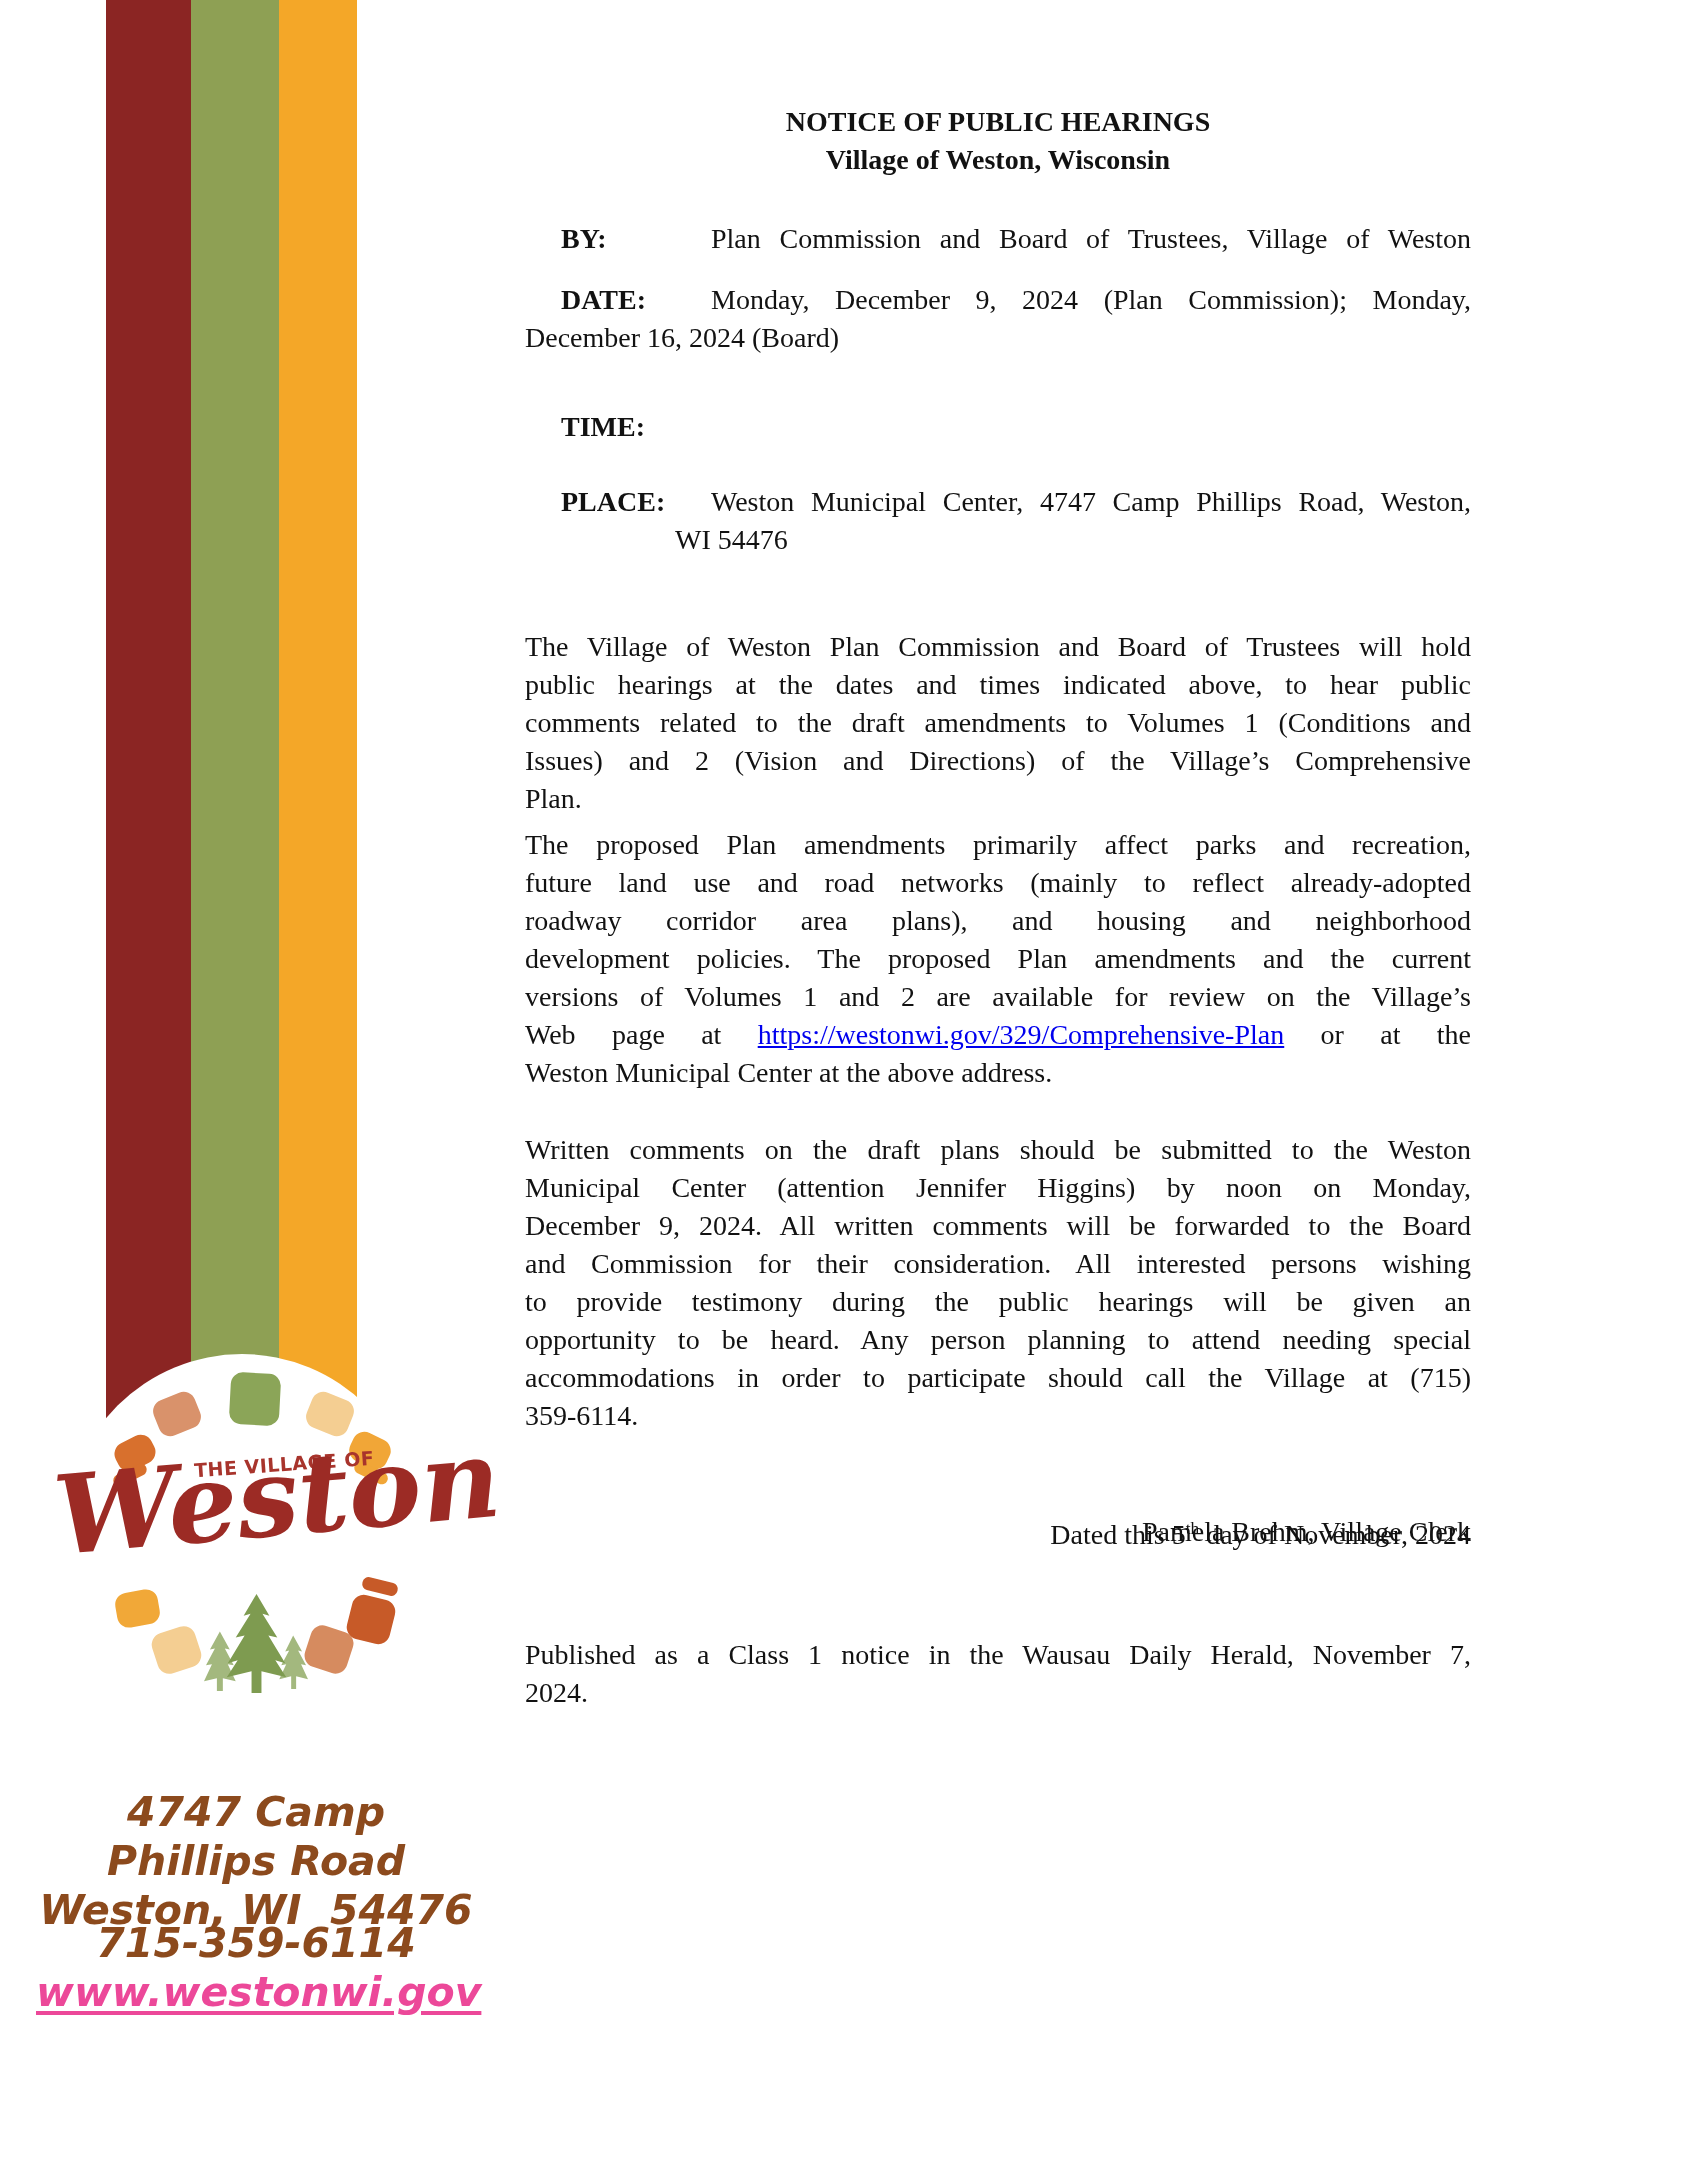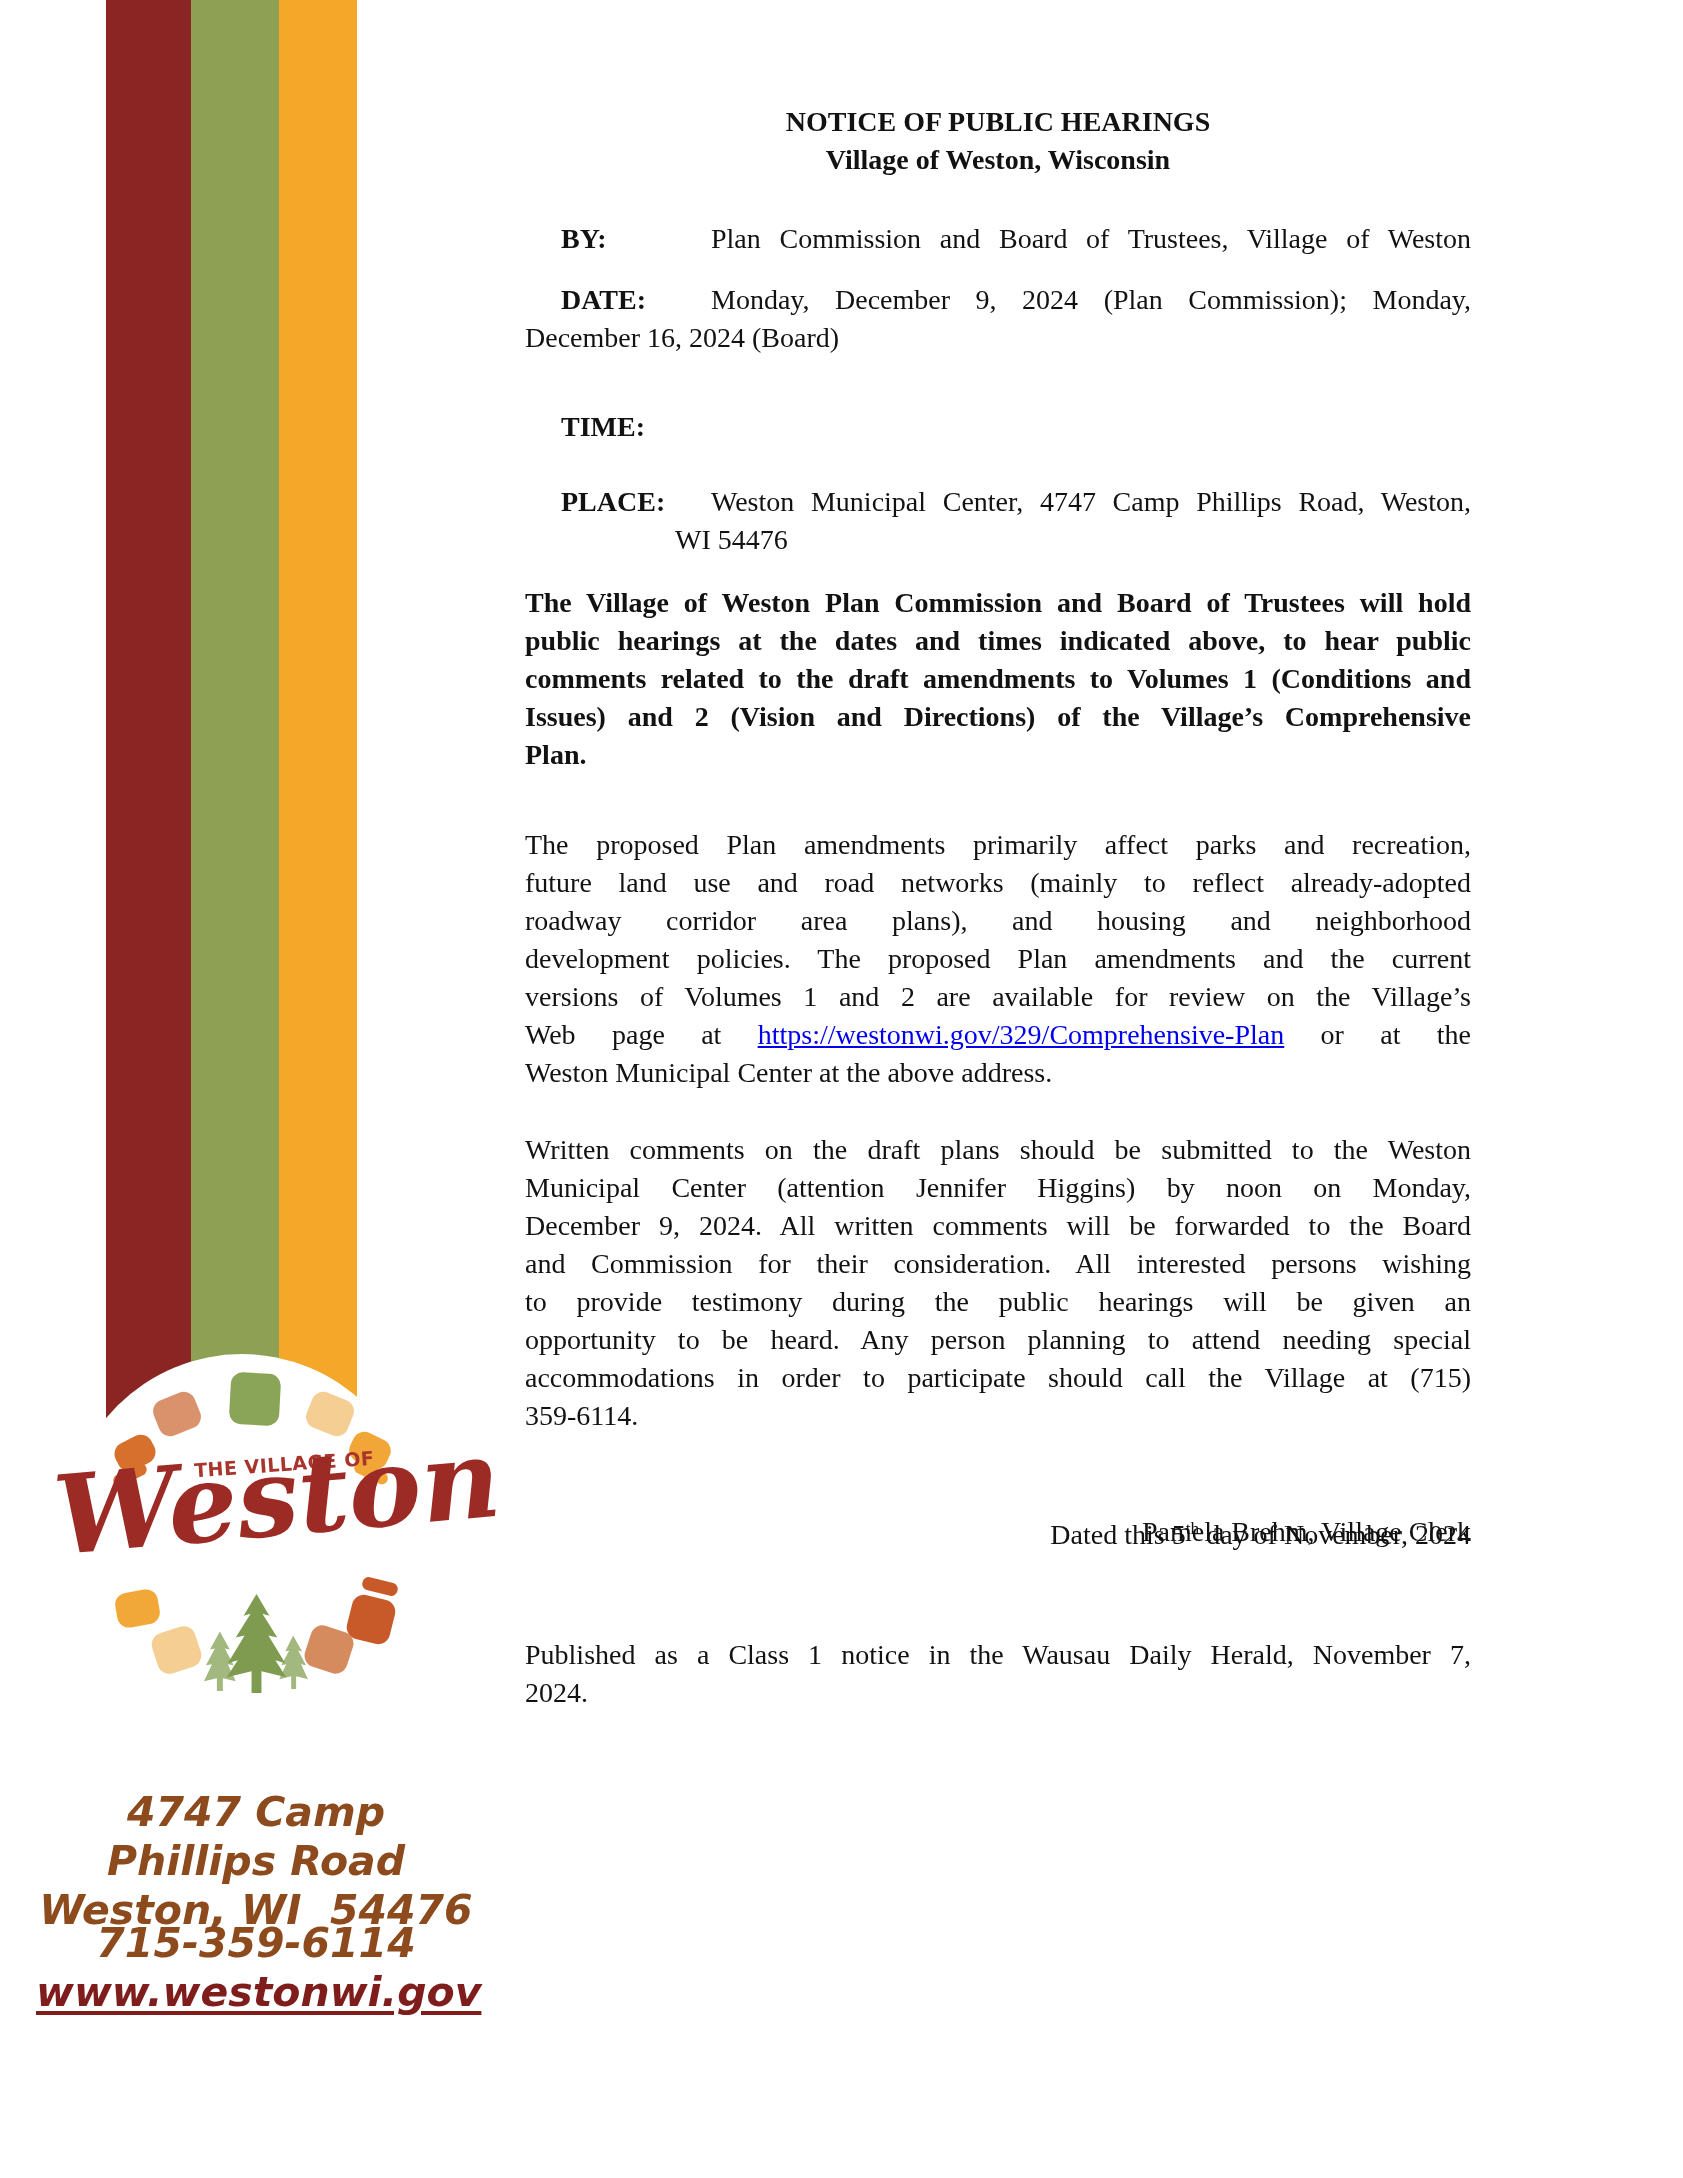--- a/index.html
+++ b/index.html
@@ -29,32 +29,32 @@
     font-size:109px;color:#9C2B25;transform:rotate(-5deg);white-space:nowrap;
     line-height:1;}
   .trees{position:absolute;left:194px;top:1592px;z-index:4;}
 
   
   .footer-block{position:absolute;left:36px;width:440px;text-align:center;z-index:4;
     font-family:"DejaVu Sans",sans-serif;font-weight:bold;font-style:italic;
     color:#8C4A1D;font-size:41px;line-height:49px;}
   .footer-addr{top:1788px;}
   .footer-contact{top:1919px;}
-  .site-link{color:#7f1d1d;text-decoration:underline;text-underline-offset:5px;}
+  .site-link{color:#ec4899;text-decoration:underline;text-underline-offset:5px;}
 
   
   .content{position:absolute;left:525px;top:0;width:946px;z-index:2;
     font-size:28px;line-height:38px;}
   .blk{position:absolute;left:0;width:946px;}
   .doc-title{top:103px;text-align:center;font-weight:bold;}
   .fld-by{top:220px;}
   .fld-date{top:281px;}
   .fld-time{top:408px;}
   .fld-place{top:483px;}
-  .par1{top:584px;font-weight:bold;}
+  .par1{top:628px;}
   .par2{top:826px;}
   .par3{top:1131px;}
   .dated{top:1516px;text-align:right;}
   .signature{top:1513px;text-align:right;}
   .published{top:1636px;}
 
   .frow{display:flex;margin-left:36px;}
   .flabel{flex:none;width:150px;font-weight:bold;}
   .fval{flex:1;}
   .just{text-align:justify;text-align-last:justify;}

